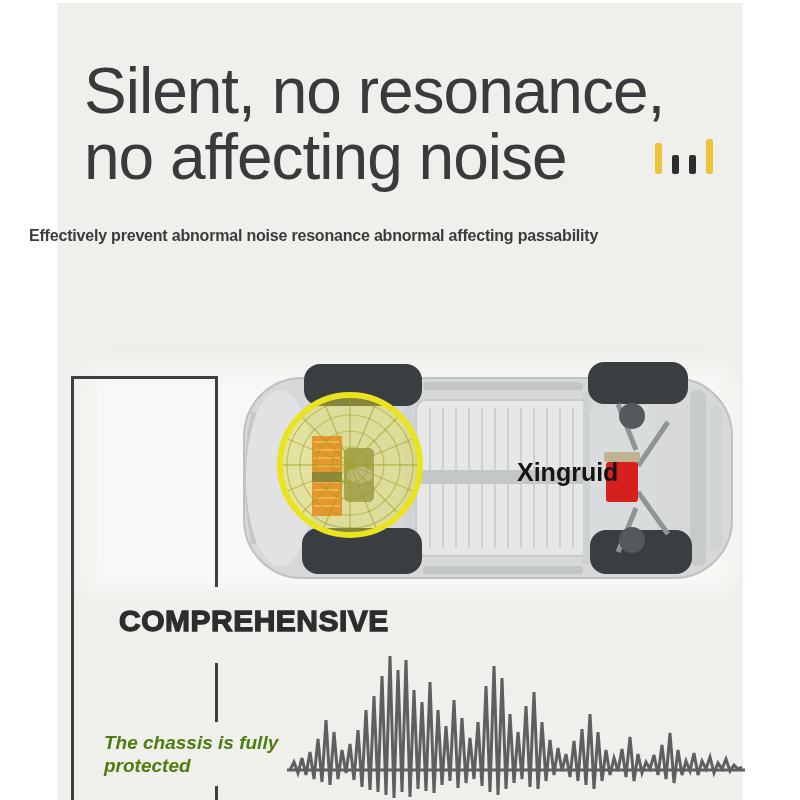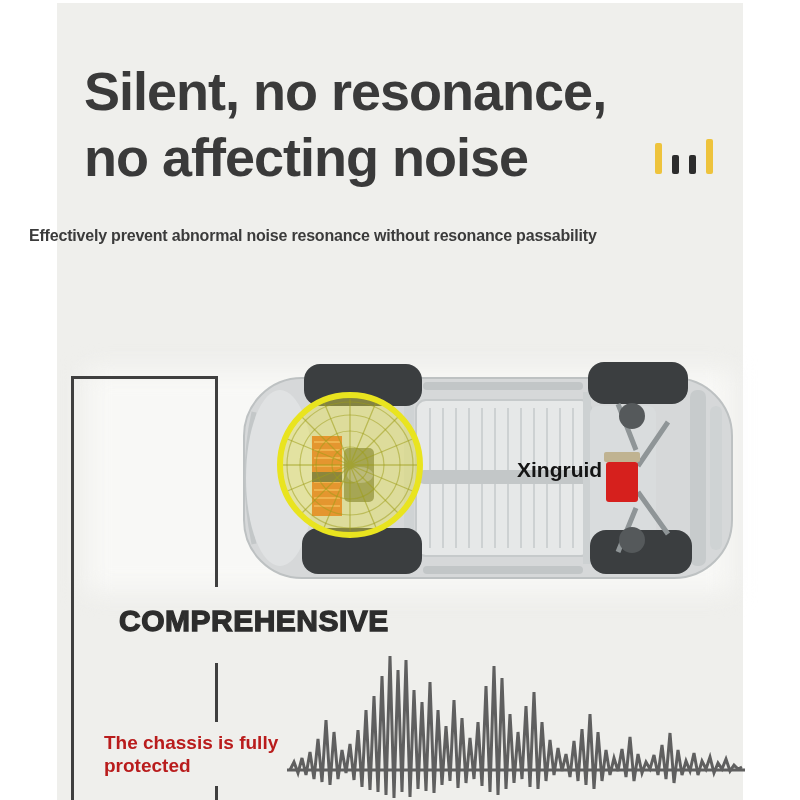--- a/index.html
+++ b/index.html
@@ -1,46 +1,46 @@
 <!DOCTYPE html>
 <html><head>
 <meta charset="utf-8">
 <style>
   html,body{margin:0;padding:0;}
   body{font-family:"Liberation Sans", sans-serif; background:#ffffff;}
   .stage{position:relative;width:800px;height:800px;background:#ffffff;overflow:hidden;}
   .panel{position:absolute;left:57px;top:3px;width:686px;height:797px;background:#efefec;}
   .hero-backdrop{position:absolute;left:86px;top:370px;width:646px;height:222px;background:#f8f8f6;filter:blur(12px);}
   
-  .headline{position:absolute;left:84px;top:58px;color:#3a3a3a;font-weight:bold;
-            font-size:54px;line-height:66px;letter-spacing:-1px;}
+  .headline{position:absolute;left:84px;top:58px;color:#3a3a3a;font-weight:normal;
+            font-size:64px;line-height:66px;letter-spacing:-1px;}
   
   .eq-icon{position:absolute;left:655px;top:138px;width:62px;height:36px;display:flex;align-items:flex-end;gap:10px;}
   .eq-icon .bar{width:7px;border-radius:2px;}
   .eq-icon .b1{height:31px;background:#eec33c;}
   .eq-icon .b2{height:19px;background:#2d2d2d;}
   .eq-icon .b3{height:19px;background:#2d2d2d;}
   .eq-icon .b4{height:35px;background:#eec33c;}
   
   .subtitle{position:absolute;left:29px;top:227px;font-size:16px;font-weight:bold;
             letter-spacing:-0.2px;color:#3b3b3b;}
   
   .fr{position:absolute;background:#3f3f3f;}
   .fr-left{left:71px;top:376px;width:3px;height:424px;}
   .fr-top{left:71px;top:376px;width:147px;height:3px;}
   .fr-right-1{left:215px;top:376px;width:3px;height:211px;}
   .fr-right-2{left:215px;top:663px;width:3px;height:59px;}
   .fr-right-3{left:215px;top:786px;width:3px;height:14px;}
   
   .car-svg{position:absolute;left:238px;top:362px;width:500px;height:232px;}
-  .car-label{position:absolute;left:517px;top:458px;font-size:21px;font-weight:bold;color:#141414;letter-spacing:0px;}
+  .car-label{position:absolute;left:517px;top:458px;font-size:25px;font-weight:bold;color:#141414;letter-spacing:0px;}
   
   .prot-heading{position:absolute;left:119px;top:590px;color:#2d2d2d;font-size:30px;line-height:35px;
                 font-weight:bold;letter-spacing:0.5px;margin-top:13px;-webkit-text-stroke:1.3px #2d2d2d;}
-  .prot-caption{position:absolute;left:104px;top:731px;color:#b91c1c;font-size:19px;line-height:23px;font-weight:bold;}
+  .prot-caption{position:absolute;left:104px;top:731px;color:#4d7c0f;font-size:19px;line-height:23px;font-weight:bold;font-style:italic;}
   
   .wave-svg{position:absolute;left:285px;top:640px;width:462px;height:160px;}
 </style>
 </head>
 <body>
 
 <div class="stage">
 
   <div class="panel"></div>
   <div class="hero-backdrop"></div>
@@ -50,21 +50,21 @@
     <div>no affecting noise</div>
   </h1>
 
   <div class="eq-icon">
     <span class="bar b1"></span>
     <span class="bar b2"></span>
     <span class="bar b3"></span>
     <span class="bar b4"></span>
   </div>
 
-  <div class="subtitle">Effectively prevent abnormal noise resonance without resonance passability</div>
+  <div class="subtitle">Effectively prevent abnormal noise resonance abnormal affecting passability</div>
 
   <div class="fr fr-left"></div>
   <div class="fr fr-top"></div>
   <div class="fr fr-right-1"></div>
   <div class="fr fr-right-2"></div>
   <div class="fr fr-right-3"></div>
 
   <svg class="car-svg" viewBox="0 0 500 232">
     <defs>
       <clipPath id="ringClip">

